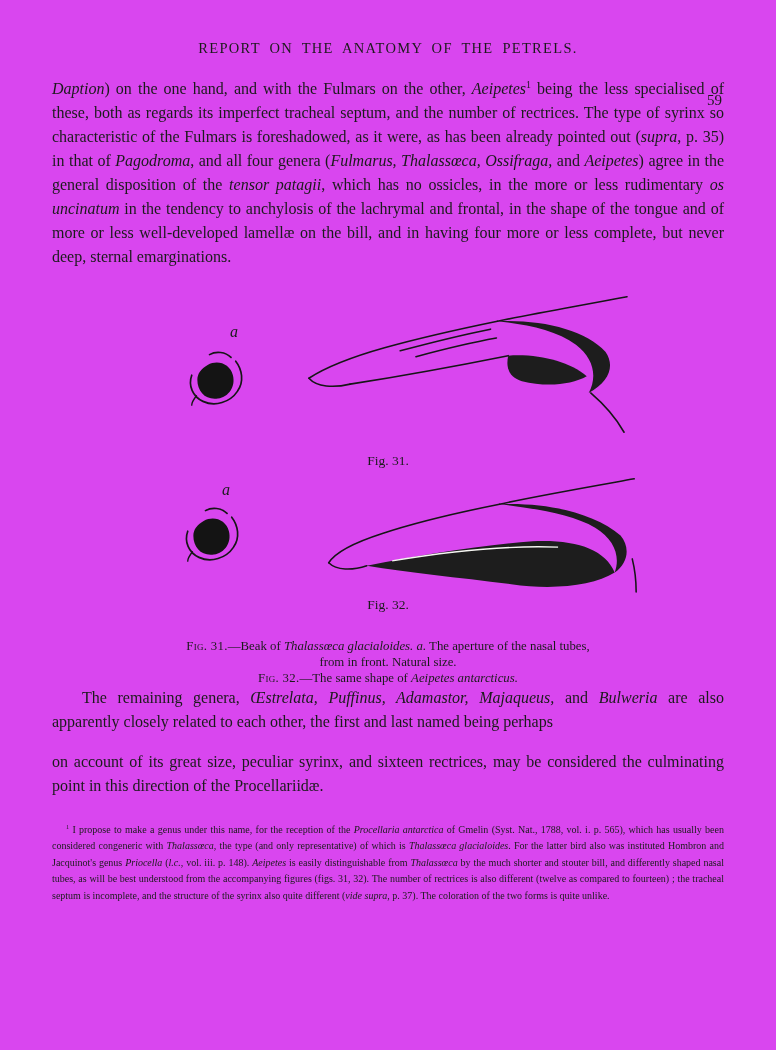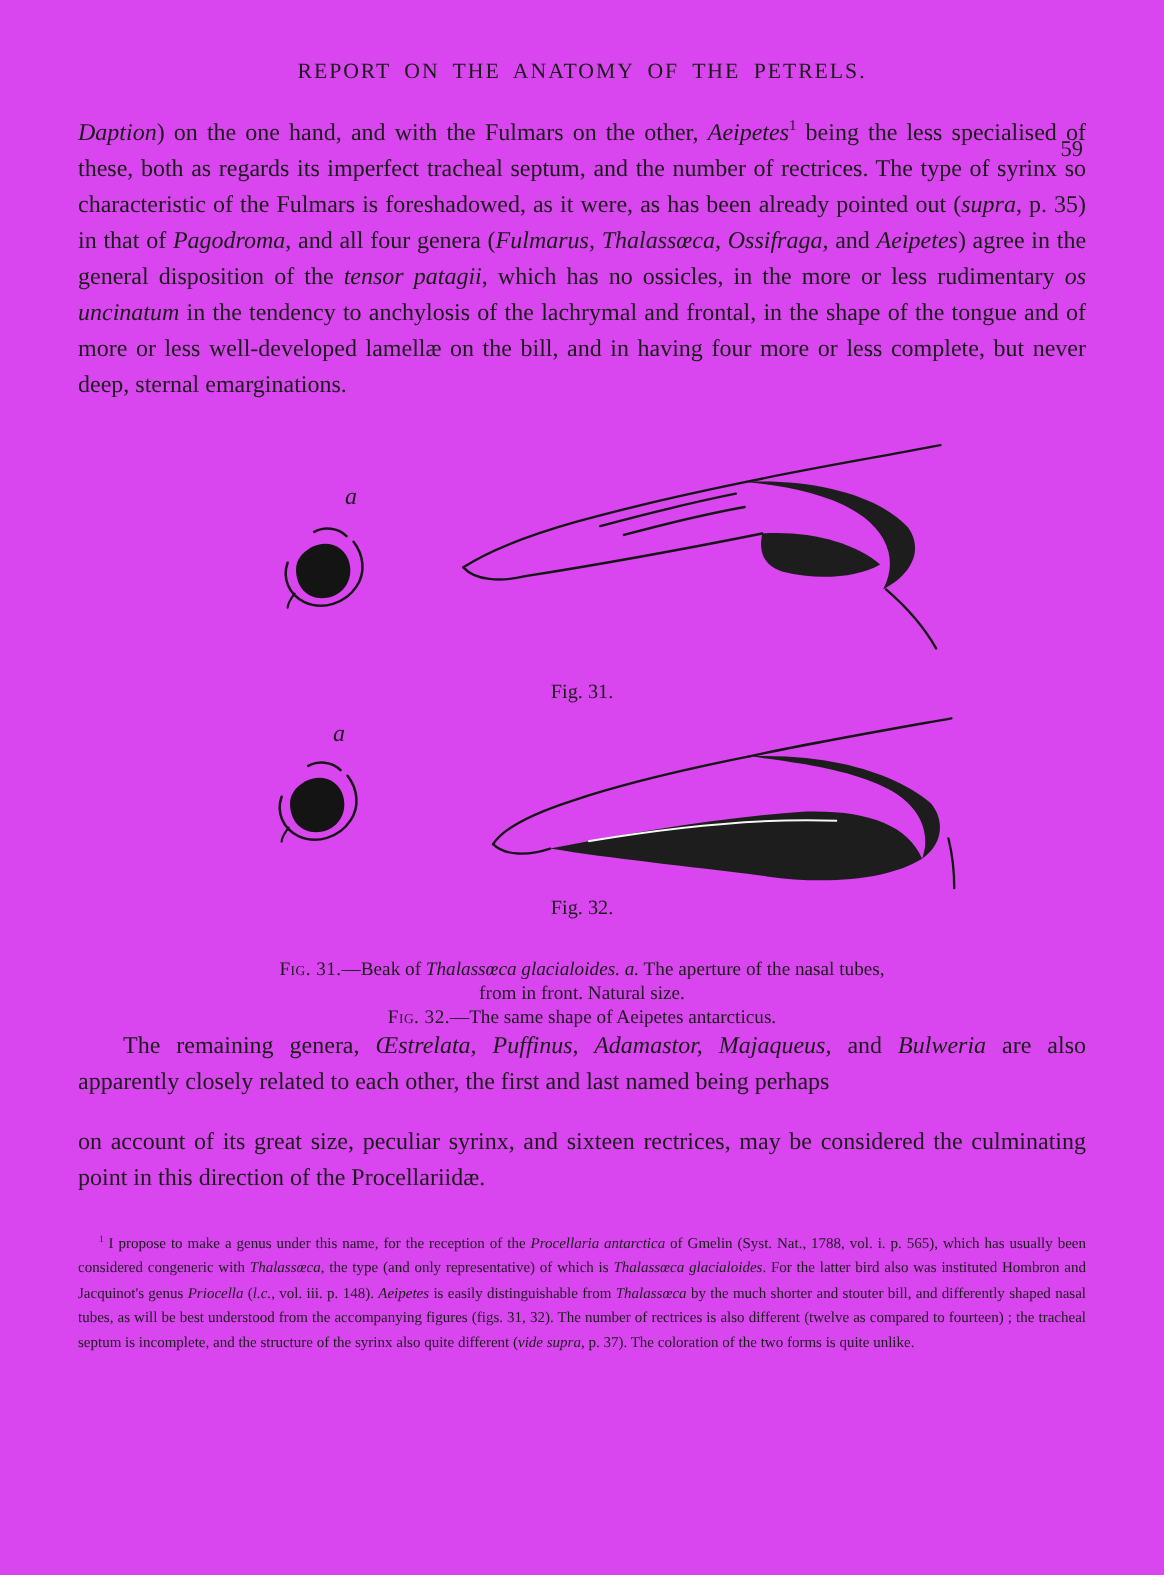--- a/index.html
+++ b/index.html
@@ -128,21 +128,21 @@
         <path d="M44,95 C100,84 160,74 214,70 C258,68 288,78 298,102 C276,116 234,120 192,114 C138,107 86,102 44,95 Z" fill="#1d1d1d"></path>
         <path d="M70,90 C130,80 190,74 240,76" stroke="#f6f6f2" stroke-width="1.4" fill="none"></path>
       </svg>
     </div>
     <figcaption class="fig-caption">Fig. 32.</figcaption>
   </figure>
 
   <div class="legend">
     <div class="legend-line"><span class="smallcaps">Fig. 31.</span><span>—Beak of </span><span style="font-style: italic;">Thalassœca glacialoides.</span><span> </span><span style="font-style: italic;">a.</span><span> The aperture of the nasal tubes,</span></div>
     <div class="legend-line"><span>from in front. Natural size.</span></div>
-    <div class="legend-line"><span class="smallcaps">Fig. 32.</span><span>—The same shape of </span><span style="">Aeipetes antarcticus.</span></div>
+    <div class="legend-line"><span class="smallcaps">Fig. 32.</span><span>—The same shape of </span><span style="font-style: italic;">Aeipetes antarcticus.</span></div>
   </div>
 
   <p class="body-par indent"><span>The remaining genera, </span><span style="font-style: italic;">Œstrelata, Puffinus, Adamastor, Majaqueus,</span><span> and </span><span style="font-style: italic;">Bulweria</span><span> are also apparently closely related to each other, the first and last named being perhaps</span></p>
 
   <p class="body-par par3"><span>on account of its great size, peculiar syrinx, and sixteen rectrices, may be considered the culminating point in this direction of the Procellariidæ.</span></p>
 
   <div class="footnote">
     <p class="footnote-par"><sup>1</sup><span> I propose to make a genus under this name, for the reception of the </span><span style="font-style: italic;">Procellaria antarctica</span><span> of Gmelin (Syst. Nat., 1788, vol. i. p. 565), which has usually been considered congeneric with </span><span style="font-style: italic;">Thalassœca</span><span>, the type (and only representative) of which is </span><span style="font-style: italic;">Thalassœca glacialoides</span><span>. For the latter bird also was instituted Hombron and Jacquinot's genus </span><span style="font-style: italic;">Priocella</span><span> (</span><span style="font-style: italic;">l.c.</span><span>, vol. iii. p. 148). </span><span style="font-style: italic;">Aeipetes</span><span> is easily distinguishable from </span><span style="font-style: italic;">Thalassœca</span><span> by the much shorter and stouter bill, and differently shaped nasal tubes, as will be best understood from the accompanying figures (figs. 31, 32). The number of rectrices is also different (twelve as compared to fourteen) ; the tracheal septum is incomplete, and the structure of the syrinx also quite different (</span><span style="font-style: italic;">vide supra</span><span>, p. 37). The coloration of the two forms is quite unlike.</span></p>
   </div>
 

